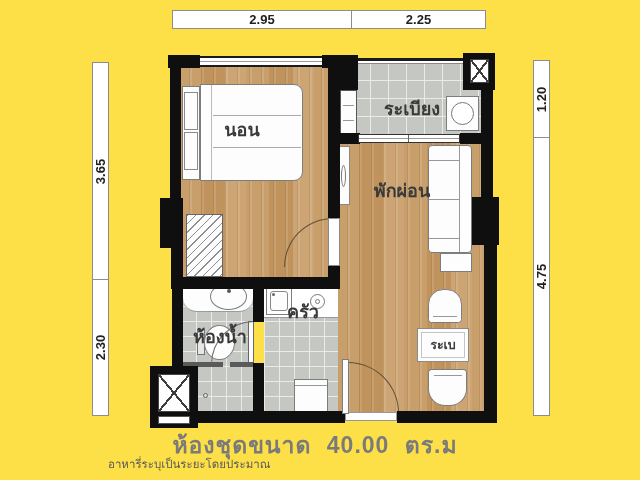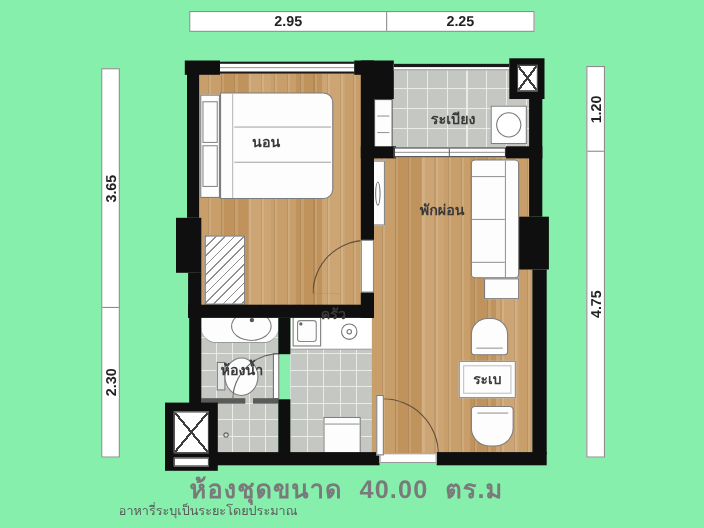--- a/index.html
+++ b/index.html
@@ -1,35 +1,35 @@
 <!DOCTYPE html>
 <html><head>
 <meta charset="utf-8">
 <style>
   html,body{margin:0;padding:0;background:#fff;font-family:"Liberation Sans",sans-serif;}
-  #canvas{position:relative;width:640px;height:480px;background:#86efac;overflow:hidden;}
+  #canvas{position:relative;width:640px;height:480px;background:#fde047;overflow:hidden;}
   .abs{position:absolute;box-sizing:border-box;}
   .wall{position:absolute;background:#0f0f0f;box-sizing:border-box;z-index:30;}
   .floor{position:absolute;z-index:5;box-sizing:border-box;}
   .wood{background-color:#c79a62;
     background-image:
       repeating-linear-gradient(90deg, rgba(255,255,255,.12) 0 2px, rgba(255,255,255,0) 2px 11px, rgba(0,0,0,.07) 11px 12px),
       repeating-linear-gradient(90deg, #c89e6a 0 23px, #c0935c 23px 47px, #cda473 47px 68px);}
   .tile{background-color:#c5c7c3;
     background-image:
       repeating-linear-gradient(0deg, #eaebe8 0 1px, rgba(0,0,0,0) 1px 15px),
       repeating-linear-gradient(90deg, #eaebe8 0 1px, rgba(0,0,0,0) 1px 15px);}
   .tile-lg{background-color:#c5c7c3;
     background-image:
       repeating-linear-gradient(0deg, #eaebe8 0 1px, rgba(0,0,0,0) 1px 18px),
       repeating-linear-gradient(90deg, #eaebe8 0 1px, rgba(0,0,0,0) 1px 18px);}
   .furn{position:absolute;background:#fdfdfd;border:1px solid #7d7d7d;box-sizing:border-box;z-index:20;}
   .line{position:absolute;background:#999;z-index:21;}
   .room-label{position:absolute;z-index:40;display:flex;align-items:center;justify-content:center;
-    font-size:13px;font-weight:600;color:#3a3a3a;white-space:nowrap;}
+    font-size:18px;font-weight:600;color:#3a3a3a;white-space:nowrap;}
   .arc{position:absolute;z-index:22;border:0 solid rgba(80,65,45,.8);background:transparent;}
   .dimbar{position:absolute;border:1px solid #8c8c8c;background:#fff;display:flex;z-index:50;box-sizing:border-box;}
   .dimbar.h{flex-direction:row;}
   .dimbar.v{flex-direction:column;}
   .dimcell{display:flex;align-items:center;justify-content:center;font-size:13px;font-weight:700;color:#222;box-sizing:border-box;}
   .dimbar.h .dimcell + .dimcell{border-left:1px solid #8c8c8c;}
   .dimbar.v .dimcell + .dimcell{border-top:1px solid #8c8c8c;}
   .vert{transform:rotate(-90deg);white-space:nowrap;}
   .xbox{position:absolute;background:
       linear-gradient(to top right, rgba(0,0,0,0) calc(50% - 1px), #3d3d3d calc(50% - 1px), #3d3d3d calc(50% + 1px), rgba(0,0,0,0) calc(50% + 1px)),
@@ -150,21 +150,21 @@
   <div class="line" style="left:230px;top:362px;width:23px;height:5px;background:#5a5a5a;"></div>
   <div class="abs circ" style="left:203px;top:393px;width:5px;height:5px;border:1px solid #666;background:#ddd;z-index:20;"></div>
   <div class="arc" style="left:211px;top:321px;width:42px;height:42px;border-top:1px solid #666;border-left:1px solid #666;border-top-left-radius:100%;"></div>
   <div class="furn" style="left:248px;top:321px;width:6px;height:42px;border-color:#666;"></div>
   <div class="room-label" style="left:185px;top:325px;width:70px;height:22px;">ห้องน้ำ</div>
 
   <div class="furn" style="left:266px;top:287px;width:26px;height:28px;z-index:21;">
     <div class="abs" style="left:3px;top:3px;width:18px;height:20px;border:1px solid #888;border-radius:3px;"></div>
     <div class="abs circ" style="left:5px;top:5px;width:3px;height:3px;background:#666;"></div>
   </div>
-  <div class="room-label" style="left:291px;top:276px;width:24px;height:18px;z-index:41;">ครัว</div>
+  <div class="room-label" style="left:291px;top:302px;width:24px;height:18px;z-index:41;">ครัว</div>
   <div class="abs circ" style="left:310px;top:294px;width:15px;height:15px;border:1px solid #777;background:#fff;z-index:21;">
     <div class="abs circ" style="left:4px;top:4px;width:5px;height:5px;border:1px solid #777;"></div>
   </div>
   <div class="furn" style="left:294px;top:379px;width:34px;height:35px;">
     <div class="abs" style="left:0;top:5px;width:100%;height:1px;background:#999;"></div>
   </div>
 
   <div class="furn" style="left:417px;top:328px;width:52px;height:34px;border-color:#8a8a8a;">
     <div class="abs" style="left:3px;top:3px;right:3px;bottom:3px;border:1px solid #c4c4c4;"></div>
   </div>

